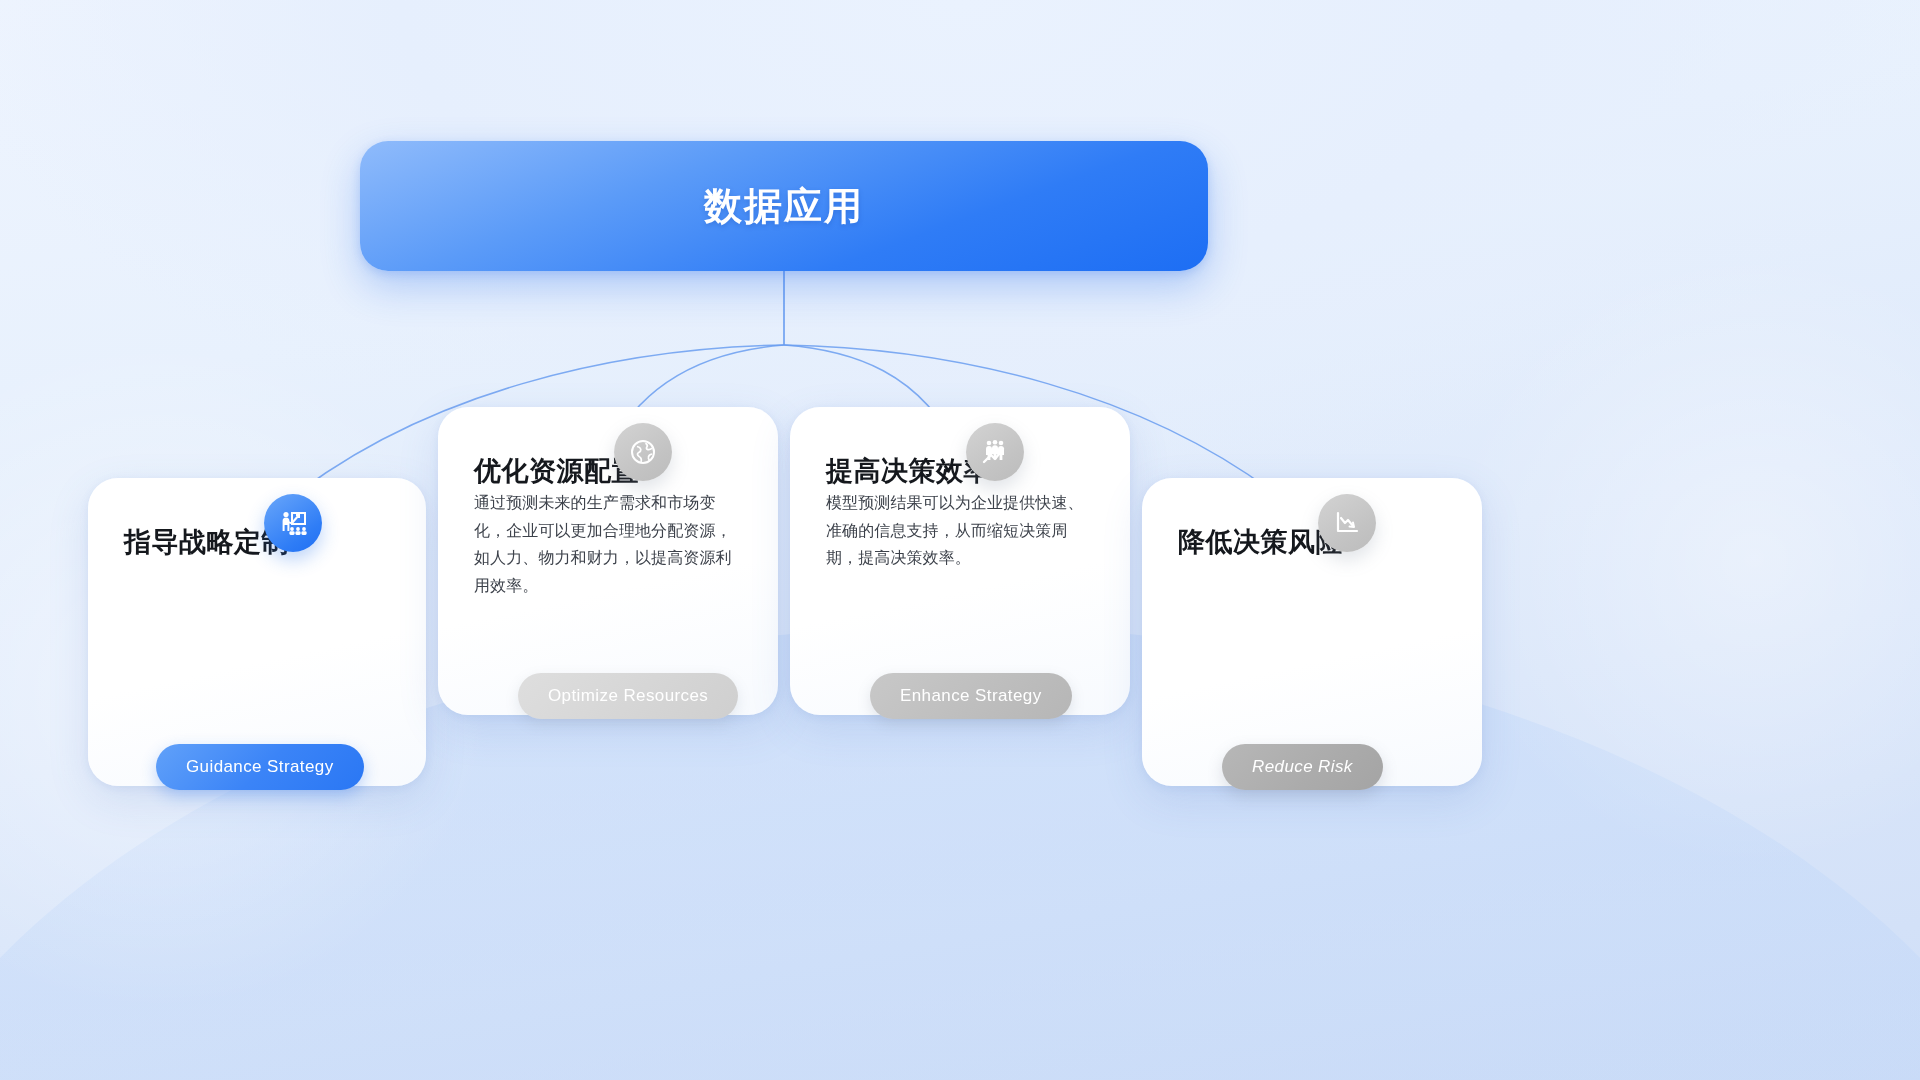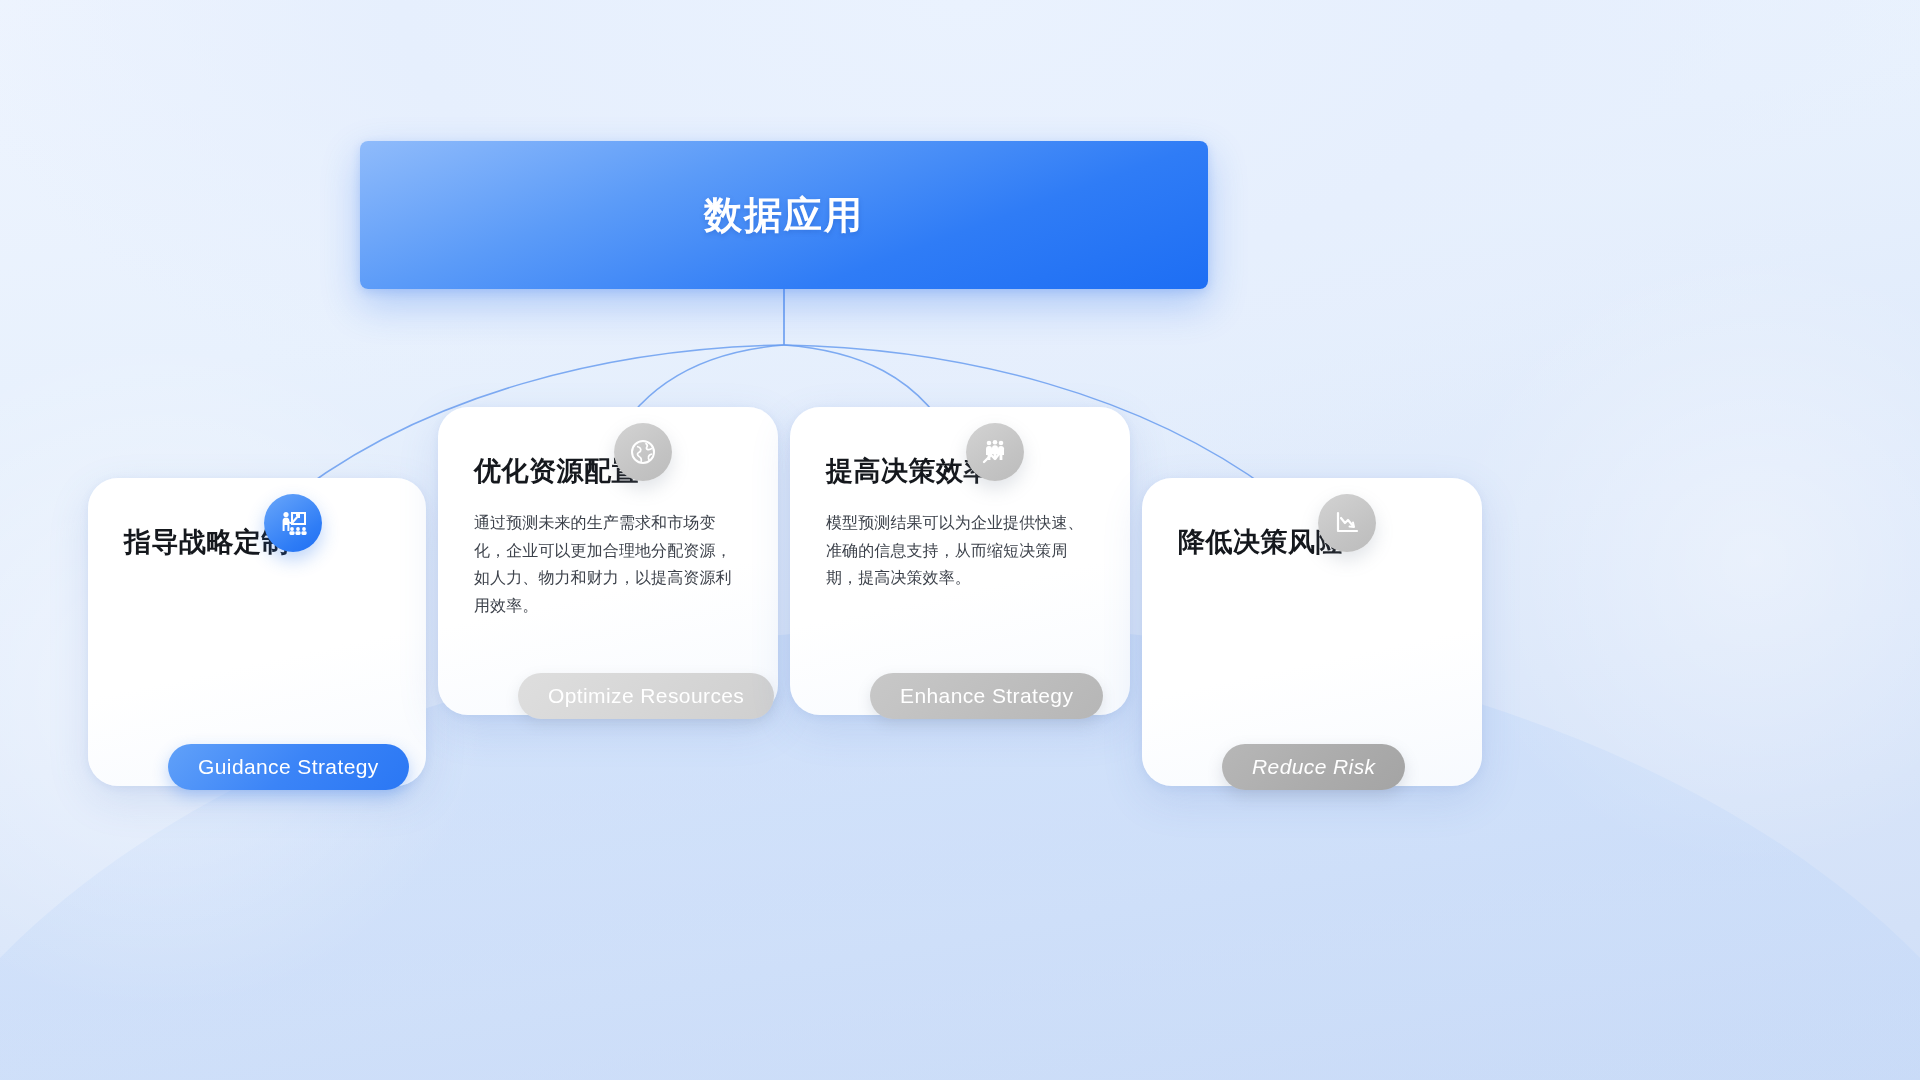--- a/index.html
+++ b/index.html
@@ -30,22 +30,22 @@
   }
   .bg-glow-r {
     position:absolute; right:-8%; top:22%;
     width:640px; height:640px; border-radius:50%;
     background:radial-gradient(circle, rgba(255,255,255,.38) 0%, rgba(255,255,255,0) 68%);
   }
 
   
   #root-banner {
     position:absolute; left:360px; top:141px;
-    width:848px; height:148px;
-    border-radius:8px;
+    width:848px; height:130px;
+    border-radius:28px;
     background:linear-gradient(160deg,#8fbbfb 0%,#5b9bf8 34%,#2f7cf6 68%,#1d6ef4 100%);
     box-shadow:0 16px 38px rgba(43,112,234,.30), 0 3px 10px rgba(43,112,234,.18);
     display:flex; align-items:center; justify-content:center;
   }
   #root-banner .label {
     color:#fff; font-size:38px; font-weight:700; letter-spacing:2px;
     text-shadow:0 2px 5px rgba(20,70,170,.28);
   }
 
   
@@ -64,21 +64,21 @@
     font-size:27px; font-weight:700; color:#15181d; letter-spacing:.5px;
   }
   .card p {
     font-size:16px; line-height:1.72; color:#3d424b; letter-spacing:.1px;
   }
 
   .badge {
     position:absolute;
     display:inline-flex; align-items:center; justify-content:center;
     height:46px; padding:0 30px; border-radius:23px;
-    color:#fff; font-size:21px; letter-spacing:.4px; white-space:nowrap;
+    color:#fff; font-size:17px; letter-spacing:.4px; white-space:nowrap;
   }
   .badge.blue { background:linear-gradient(135deg,#61a1f9 0%,#3b84f7 52%,#2a77f4 100%); box-shadow:0 6px 16px rgba(45,120,240,.30); }
   .badge.gray-light { background:linear-gradient(135deg,#dedede 0%,#d5d5d5 60%,#cfcfcf 100%); box-shadow:0 5px 14px rgba(120,130,150,.16); }
   .badge.gray-mid { background:linear-gradient(135deg,#c8c8c8 0%,#bdbdbd 60%,#b6b6b6 100%); box-shadow:0 5px 14px rgba(110,120,140,.18); }
   .badge.gray-dark { background:linear-gradient(135deg,#b7b7b7 0%,#ababab 60%,#a4a4a4 100%); box-shadow:0 6px 16px rgba(100,110,130,.20); }
 
   
   .icon-bubble {
     position:absolute;
     width:58px; height:58px; border-radius:50%;
@@ -90,23 +90,23 @@
 
   
   #card-1 { left:88px;  top:478px; width:338px; height:308px; }
   #card-2 { left:438px; top:407px; width:340px; height:308px; }
   #card-3 { left:790px; top:407px; width:340px; height:308px; }
   #card-4 { left:1142px;top:478px; width:340px; height:308px; }
 
   #card-1 h3 { margin-top:46px; }
   #card-2 h3, #card-3 h3 { margin-top:46px; }
   #card-4 h3 { margin-top:46px; }
-  .card p { margin-top:20px; }
-
-  #card-1 .badge { left:44px;  bottom:42px; }
+  .card p { }
+
+  #card-1 .badge { left:32px;  bottom:42px; }
   #card-2 .badge { left:44px;  bottom:42px; }
   #card-3 .badge { left:44px;  bottom:42px; }
   #card-4 .badge { left:44px;  bottom:42px;font-style:italic; }
 
   #card-1 .icon-bubble { left:140px; top:-30px; }
   #card-2 .icon-bubble { left:140px; top:-30px; }
   #card-3 .icon-bubble { left:140px; top:-30px; }
   #card-4 .icon-bubble { left:140px; top:-30px; }
 </style>
 </head>

